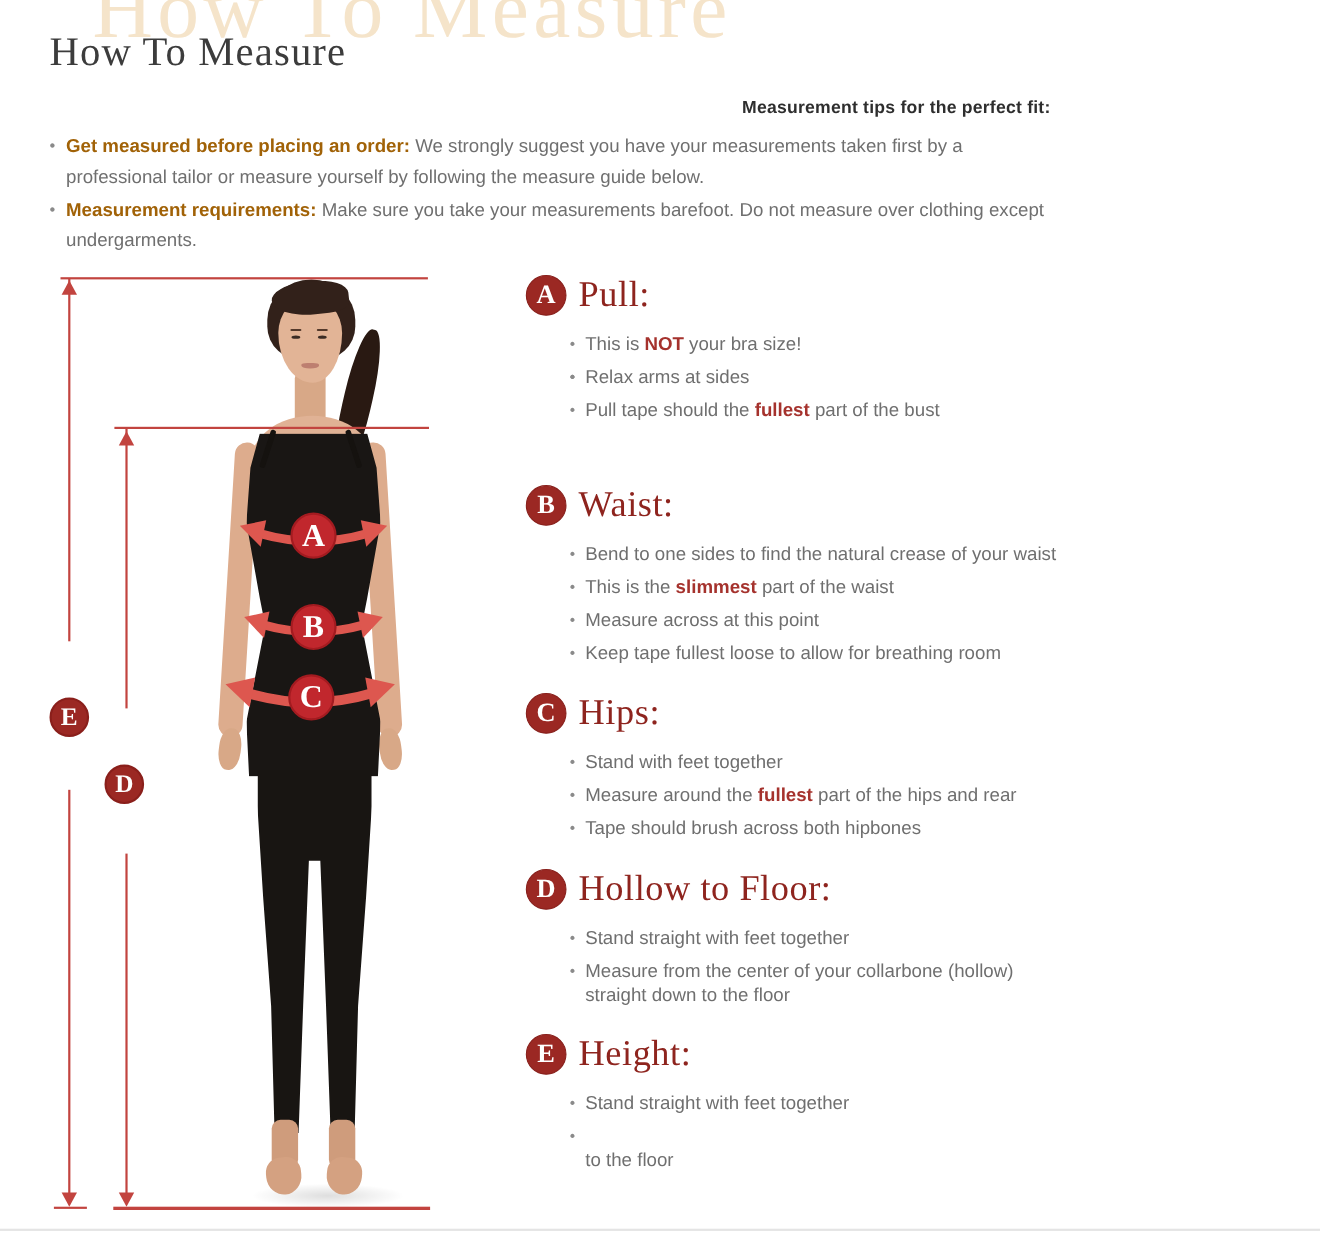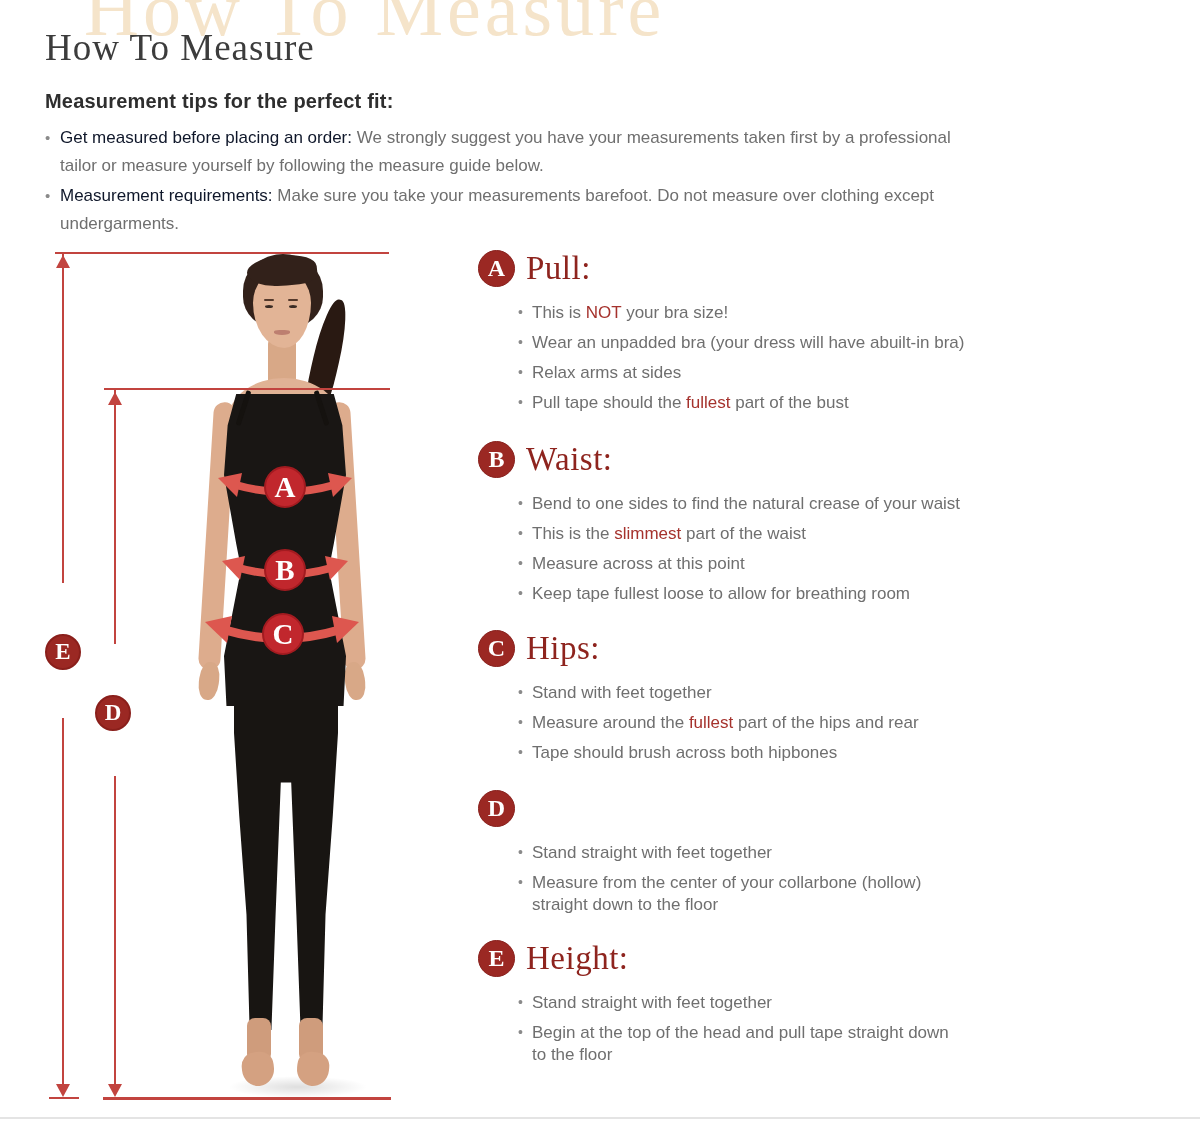--- a/index.html
+++ b/index.html
@@ -13,26 +13,26 @@
     font-family:"Liberation Serif",serif;font-size:76px;letter-spacing:4px;
     color:var(--watermark-cream,#f5e4ca);
   }
   .page-title{
     position:absolute;top:26px;left:45px;z-index:2;
     font-family:"Liberation Serif",serif;font-weight:400;
     font-size:37px;letter-spacing:1px;color:var(--text-dark,#3c3c3c);margin:0;
   }
   .tips{position:absolute;top:90px;left:45px;width:910px;z-index:2;}
   .tips-heading{
-    font-size:20px;font-weight:bold;color:#2e2e2e;margin:0 0 11px 0;letter-spacing:.2px;
+    font-size:16px;font-weight:bold;color:#2e2e2e;margin:0 0 11px 0;letter-spacing:.2px;text-align:right;
   }
   .tip{position:relative;padding-left:15px;font-size:17px;line-height:28px;
     color:var(--text-gray,#7a7a7a);margin-bottom:2px;}
   .tip .dot{position:absolute;left:0;top:0;color:#8a8a8a;font-size:15px;}
-  .tip .lead{font-weight:normal;color:#0f172a;}
+  .tip .lead{font-weight:bold;color:#a16207;}
   
   .rline{position:absolute;background:var(--line-red,#c2443f);z-index:5;}
   .line-top{left:55px;top:252px;width:334px;height:2px;}
   .line-hollow{left:104px;top:388px;width:286px;height:2px;}
   .line-e-top{left:62px;top:253px;width:2px;height:330px;}
   .line-e-bottom{left:62px;top:718px;width:2px;height:370px;}
   .line-d-top{left:114px;top:390px;width:2px;height:254px;}
   .line-d-bottom{left:114px;top:776px;width:2px;height:312px;}
   .line-e-tick{left:49px;top:1097px;width:30px;height:2px;}
   .line-floor{left:103px;top:1097px;width:288px;height:3px;}
@@ -109,21 +109,21 @@
   .sec-title{
     margin:0;font-family:"Liberation Serif",serif;font-weight:400;
     font-size:33px;letter-spacing:.5px;color:var(--heading-red,#8e241e);
   }
   .sec-bullets{margin:14px 0 0 40px;width:620px;}
   .sec-bullets .bli{
     position:relative;padding-left:14px;font-size:17px;line-height:22px;
     color:var(--text-gray,#6f6f6f);margin-bottom:8px;
   }
   .sec-bullets .bli .dot{position:absolute;left:0;top:-1px;color:#8a8a8a;font-size:14px;}
-  .em{font-weight:normal;color:var(--emphasis-red,#a5322d);}
+  .em{font-weight:bold;color:var(--emphasis-red,#a5322d);}
   
   .page-divider{position:absolute;left:0;top:1117px;width:1200px;height:2px;background:#e4e4e4;z-index:1;}
 </style>
 </head>
 <body>
 
 <div id="page">
 
   <div class="watermark">How To Measure</div>
 
@@ -211,21 +211,21 @@
     </div>
 
   <div id="sections">
       <section class="msec msec-a">
         <div class="sec-head">
           <span class="sec-badge">A</span>
           <h2 class="sec-title">Pull:</h2>
         </div>
         <div class="sec-bullets">
           <div class="bli"><span class="dot">•</span><span>This is </span><span class="em">NOT</span><span> your bra size!</span></div>
-          <div class="bli"><span class="dot">•</span><span>Wear an unpadded bra (your dress will have abuilt-in bra)</span></div>
+          <div class="bli"><span class="dot">•</span></div>
           <div class="bli"><span class="dot">•</span><span>Relax arms at sides</span></div>
           <div class="bli"><span class="dot">•</span><span>Pull tape should the </span><span class="em">fullest</span><span> part of the bust</span></div>
         </div>
       </section>
       <section class="msec msec-b">
         <div class="sec-head">
           <span class="sec-badge">B</span>
           <h2 class="sec-title">Waist:</h2>
         </div>
         <div class="sec-bullets">
@@ -242,32 +242,33 @@
         </div>
         <div class="sec-bullets">
           <div class="bli"><span class="dot">•</span><span>Stand with feet together</span></div>
           <div class="bli"><span class="dot">•</span><span>Measure around the </span><span class="em">fullest</span><span> part of the hips and rear</span></div>
           <div class="bli"><span class="dot">•</span><span>Tape should brush across both hipbones</span></div>
         </div>
       </section>
       <section class="msec msec-d">
         <div class="sec-head">
           <span class="sec-badge">D</span>
+          <h2 class="sec-title">Hollow to Floor:</h2>
         </div>
         <div class="sec-bullets">
           <div class="bli"><span class="dot">•</span><span>Stand straight with feet together</span></div>
           <div class="bli"><span class="dot">•</span><span>Measure from the center of your collarbone (hollow)</span><br><span>straight down to the floor</span></div>
         </div>
       </section>
       <section class="msec msec-e">
         <div class="sec-head">
           <span class="sec-badge">E</span>
           <h2 class="sec-title">Height:</h2>
         </div>
         <div class="sec-bullets">
           <div class="bli"><span class="dot">•</span><span>Stand straight with feet together</span></div>
-          <div class="bli"><span class="dot">•</span><span>Begin at the top of the head and pull tape straight down</span><br><span>to the floor</span></div>
+          <div class="bli"><span class="dot">•</span><br><span>to the floor</span></div>
         </div>
       </section>
     </div>
 
   <div class="page-divider"></div>
 </div>
 
 </body></html>

